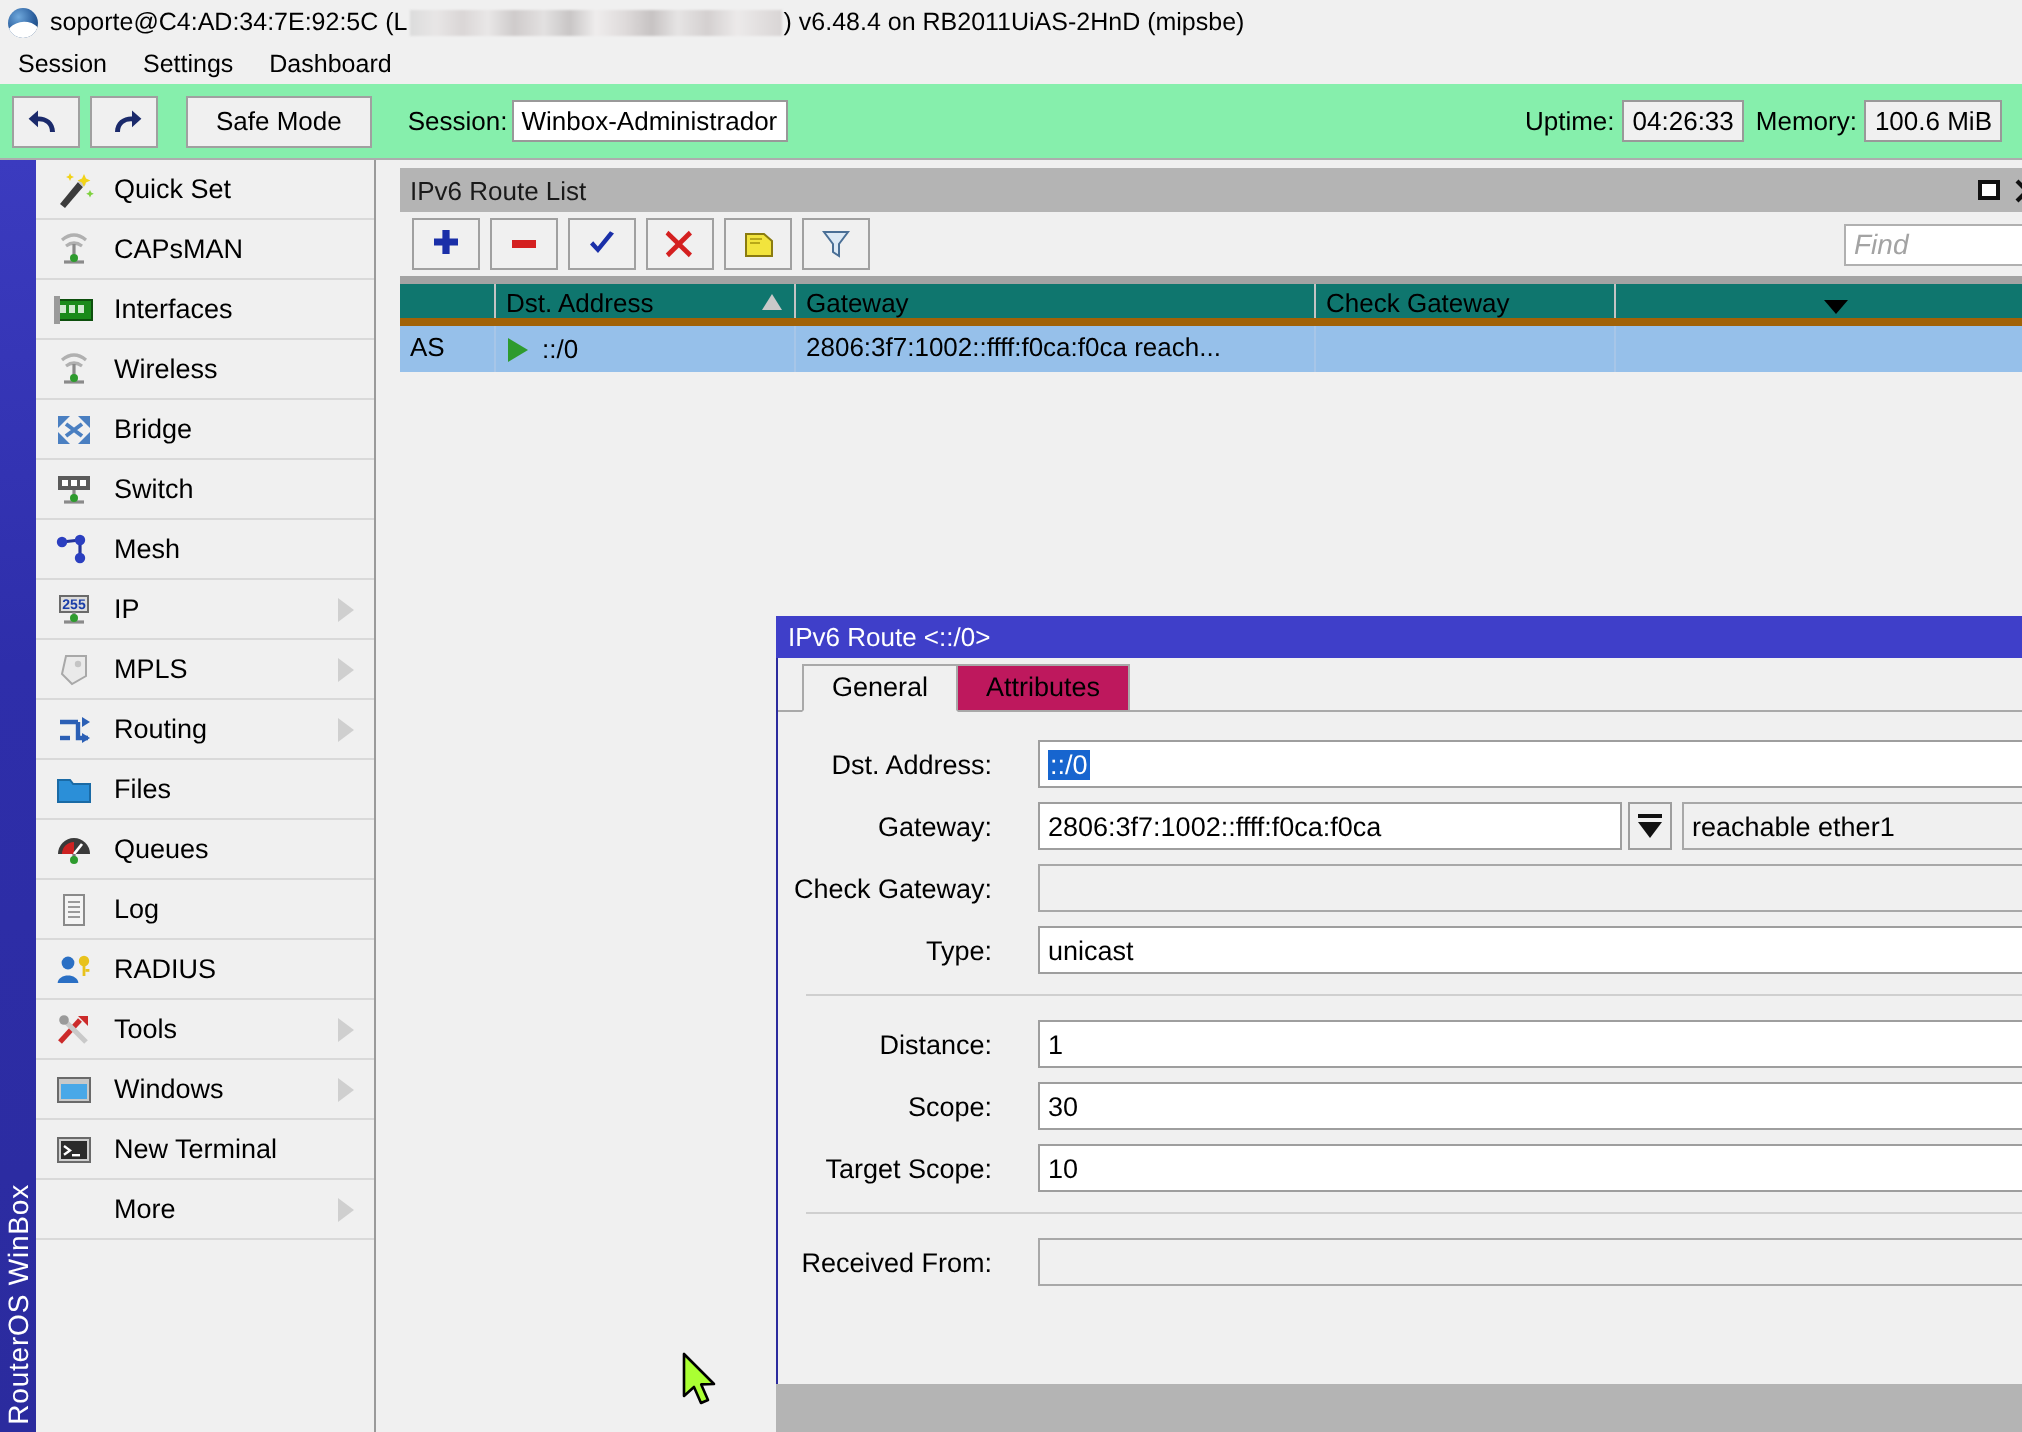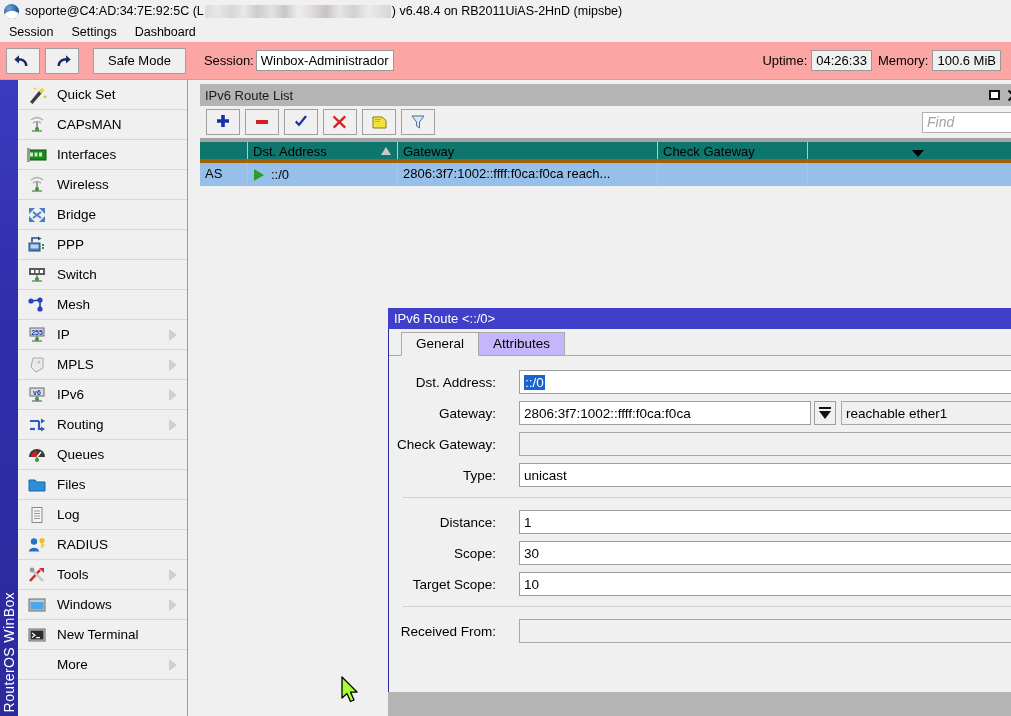--- a/index.html
+++ b/index.html
@@ -48,21 +48,21 @@
   .menubar {
     position: absolute; left: 0; top: 22px; width: 1011px; height: 20px;
     background: #f0f0f0; display: flex; align-items: center;
     font-size: 12.5px; color: #000;
   }
   .menubar .mi { padding: 0 9px; cursor: default; }
 
   
   .toolbar {
     position: absolute; left: 0; top: 42px; width: 1011px; height: 38px;
-    background: #fca5a5; border-bottom: 1px solid #adadad;
+    background: #86efac; border-bottom: 1px solid #adadad;
     display: flex; align-items: center; padding: 0 6px;
   }
   .tbtn {
     width: 34px; height: 26px; border: 1px solid #a0a0a0; background: #f0f0f0;
     display: flex; align-items: center; justify-content: center;
     margin-right: 5px; cursor: pointer;
   }
   .tbtn svg { display: block; }
   .safemode {
     height: 26px; border: 1px solid #a0a0a0; background: #f0f0f0;
@@ -183,21 +183,21 @@
     height: 471px; background: #f0f0f0;
     border-left: 1px solid #2b2b9e; border-right: 1px solid #8c8c8c;
     border-bottom: 1px solid #8c8c8c;
     position: relative;
   }
   .tabs { display: flex; align-items: flex-end; height: 27px; padding-left: 12px;
           border-bottom: 1px solid #a9a9a9; background: #f0f0f0; }
   .tab {
     padding: 3px 14px 4px; font-size: 13.5px; cursor: pointer;
     border: 1px solid #a9a9a9; border-bottom: none; margin-right: -1px;
-    background: #c4b5fd;
+    background: #be185d;
   }
   .tab.active { background: #f0f0f0; border-bottom: 1px solid #f0f0f0; margin-bottom: -1px; text-align: right; }
 
   .form { padding: 14px 0 0 0; }
   .frow { display: flex; align-items: center; margin-bottom: 7px; padding-right: 14px; }
   .flabel { width: 130px; text-align: right; padding-right: 23px; font-size: 13.5px; flex: none; }
   .finput {
     height: 24px; border: 1px solid #9e9e9e; background: #fff;
     display: flex; align-items: center; padding: 0 4px; font-size: 13.5px;
     flex: 1; min-width: 0;
@@ -329,33 +329,20 @@
             <path d="M2 2 L8 2 L2 8 Z" fill="#4a7fc1"></path>
             <path d="M18 2 L12 2 L18 8 Z" fill="#4a7fc1"></path>
             <path d="M2 16 L8 16 L2 10 Z" fill="#4a7fc1"></path>
             <path d="M18 16 L12 16 L18 10 Z" fill="#4a7fc1"></path>
             <path d="M6 6 L14 12 M14 6 L6 12" stroke="#4a7fc1" stroke-width="2"></path>
           </svg>
         </span>
         <span class="lbl">Bridge</span>
       </div>
 
-      <div class="menu-item">
-        <span class="ico">
-          <svg width="20" height="18" viewBox="0 0 20 18">
-            <rect x="2" y="7" width="11" height="8" fill="#4a7fc1" stroke="#2b4f7d"></rect>
-            <rect x="3.5" y="8.5" width="8" height="4" fill="#bcd6ef"></rect>
-            <path d="M5 6 L5 2 L12 2" stroke="#2b4f7d" stroke-width="1.6" fill="none"></path>
-            <path d="M11 0.5 L14.5 2.5 L11 4.5 Z" fill="#2b4f7d"></path>
-            <rect x="15" y="8" width="2" height="2" fill="#2e9b2e"></rect>
-            <rect x="15" y="11" width="2" height="2" fill="#2e9b2e"></rect>
-          </svg>
-        </span>
-        <span class="lbl">PPP</span>
-      </div>
 
       <div class="menu-item">
         <span class="ico">
           <svg width="20" height="18" viewBox="0 0 20 18">
             <rect x="2" y="2" width="16" height="7" fill="#5a5a5a"></rect>
             <rect x="4" y="4" width="3" height="3" fill="#fff"></rect>
             <rect x="8.5" y="4" width="3" height="3" fill="#fff"></rect>
             <rect x="13" y="4" width="3" height="3" fill="#fff"></rect>
             <line x1="10" y1="9" x2="10" y2="14" stroke="#8a8a8a" stroke-width="1.6"></line>
             <line x1="5" y1="15" x2="15" y2="15" stroke="#8a8a8a" stroke-width="1.6"></line>
@@ -396,68 +383,55 @@
         <span class="ico">
           <svg width="20" height="18" viewBox="0 0 20 18">
             <path d="M6 2 L16 2 L16 12 L9 16 L4 11 Z" fill="#eaeaea" stroke="#a8a8a8"></path>
             <circle cx="12" cy="6" r="1.6" fill="#c4c4c4"></circle>
           </svg>
         </span>
         <span class="lbl">MPLS</span>
         <span class="arrow"></span>
       </div>
 
-      <div class="menu-item">
-        <span class="ico">
-          <svg width="20" height="18" viewBox="0 0 20 18">
-            <rect x="3" y="2" width="14" height="8" fill="#dcdcdc" stroke="#6a6a6a"></rect>
-            <text x="10" y="8.5" font-size="7" text-anchor="middle" fill="#1a3ea8" font-family="Liberation Sans, sans-serif" font-weight="bold">v6</text>
-            <line x1="10" y1="10" x2="10" y2="14" stroke="#8a8a8a" stroke-width="1.6"></line>
-            <line x1="5" y1="15" x2="15" y2="15" stroke="#8a8a8a" stroke-width="1.6"></line>
-            <circle cx="10" cy="13" r="2" fill="#2e9b2e"></circle>
-          </svg>
-        </span>
-        <span class="lbl">IPv6</span>
-        <span class="arrow"></span>
-      </div>
 
       <div class="menu-item">
         <span class="ico">
           <svg width="20" height="18" viewBox="0 0 20 18">
             <path d="M3 5 L12 5 M12 5 L12 13 L17 13" stroke="#2b5fb5" stroke-width="2.2" fill="none"></path>
             <path d="M3 13 L8 13" stroke="#2b5fb5" stroke-width="2.2" fill="none"></path>
             <path d="M14 2.5 L18 5 L14 7.5 Z" fill="#2b5fb5"></path>
             <path d="M14 10.5 L18 13 L14 15.5 Z" fill="#2b5fb5"></path>
           </svg>
         </span>
         <span class="lbl">Routing</span>
         <span class="arrow"></span>
       </div>
 
+
+      <div class="menu-item">
+        <span class="ico">
+          <svg width="20" height="18" viewBox="0 0 20 18">
+            <path d="M2 4 L8 4 L9.6 6 L18 6 L18 15 L2 15 Z" fill="#2b8fd8" stroke="#1a6aa5"></path>
+          </svg>
+        </span>
+        <span class="lbl">Files</span>
+      </div>
 
       <div class="menu-item">
         <span class="ico">
           <svg width="20" height="18" viewBox="0 0 20 18">
             <path d="M2 11 A8 8 0 0 1 18 11 Z" fill="#3a3a3a"></path>
             <path d="M4 11 A6 6 0 0 1 10 5 L10 11 Z" fill="#cc2222"></path>
             <line x1="10" y1="11" x2="14" y2="6" stroke="#fff" stroke-width="1.4"></line>
             <line x1="10" y1="11" x2="10" y2="15" stroke="#7a7a7a" stroke-width="1.6"></line>
             <circle cx="10" cy="14" r="2" fill="#2e9b2e"></circle>
           </svg>
         </span>
         <span class="lbl">Queues</span>
-      </div>
-
-      <div class="menu-item">
-        <span class="ico">
-          <svg width="20" height="18" viewBox="0 0 20 18">
-            <path d="M2 4 L8 4 L9.6 6 L18 6 L18 15 L2 15 Z" fill="#2b8fd8" stroke="#1a6aa5"></path>
-          </svg>
-        </span>
-        <span class="lbl">Files</span>
       </div>
 
       <div class="menu-item">
         <span class="ico">
           <svg width="20" height="18" viewBox="0 0 20 18">
             <rect x="5" y="1.5" width="10" height="15" fill="#f4f4f4" stroke="#8a8a8a"></rect>
             <line x1="7" y1="5" x2="13" y2="5" stroke="#9a9a9a"></line>
             <line x1="7" y1="7.5" x2="13" y2="7.5" stroke="#9a9a9a"></line>
             <line x1="7" y1="10" x2="13" y2="10" stroke="#9a9a9a"></line>
             <line x1="7" y1="12.5" x2="13" y2="12.5" stroke="#9a9a9a"></line>

